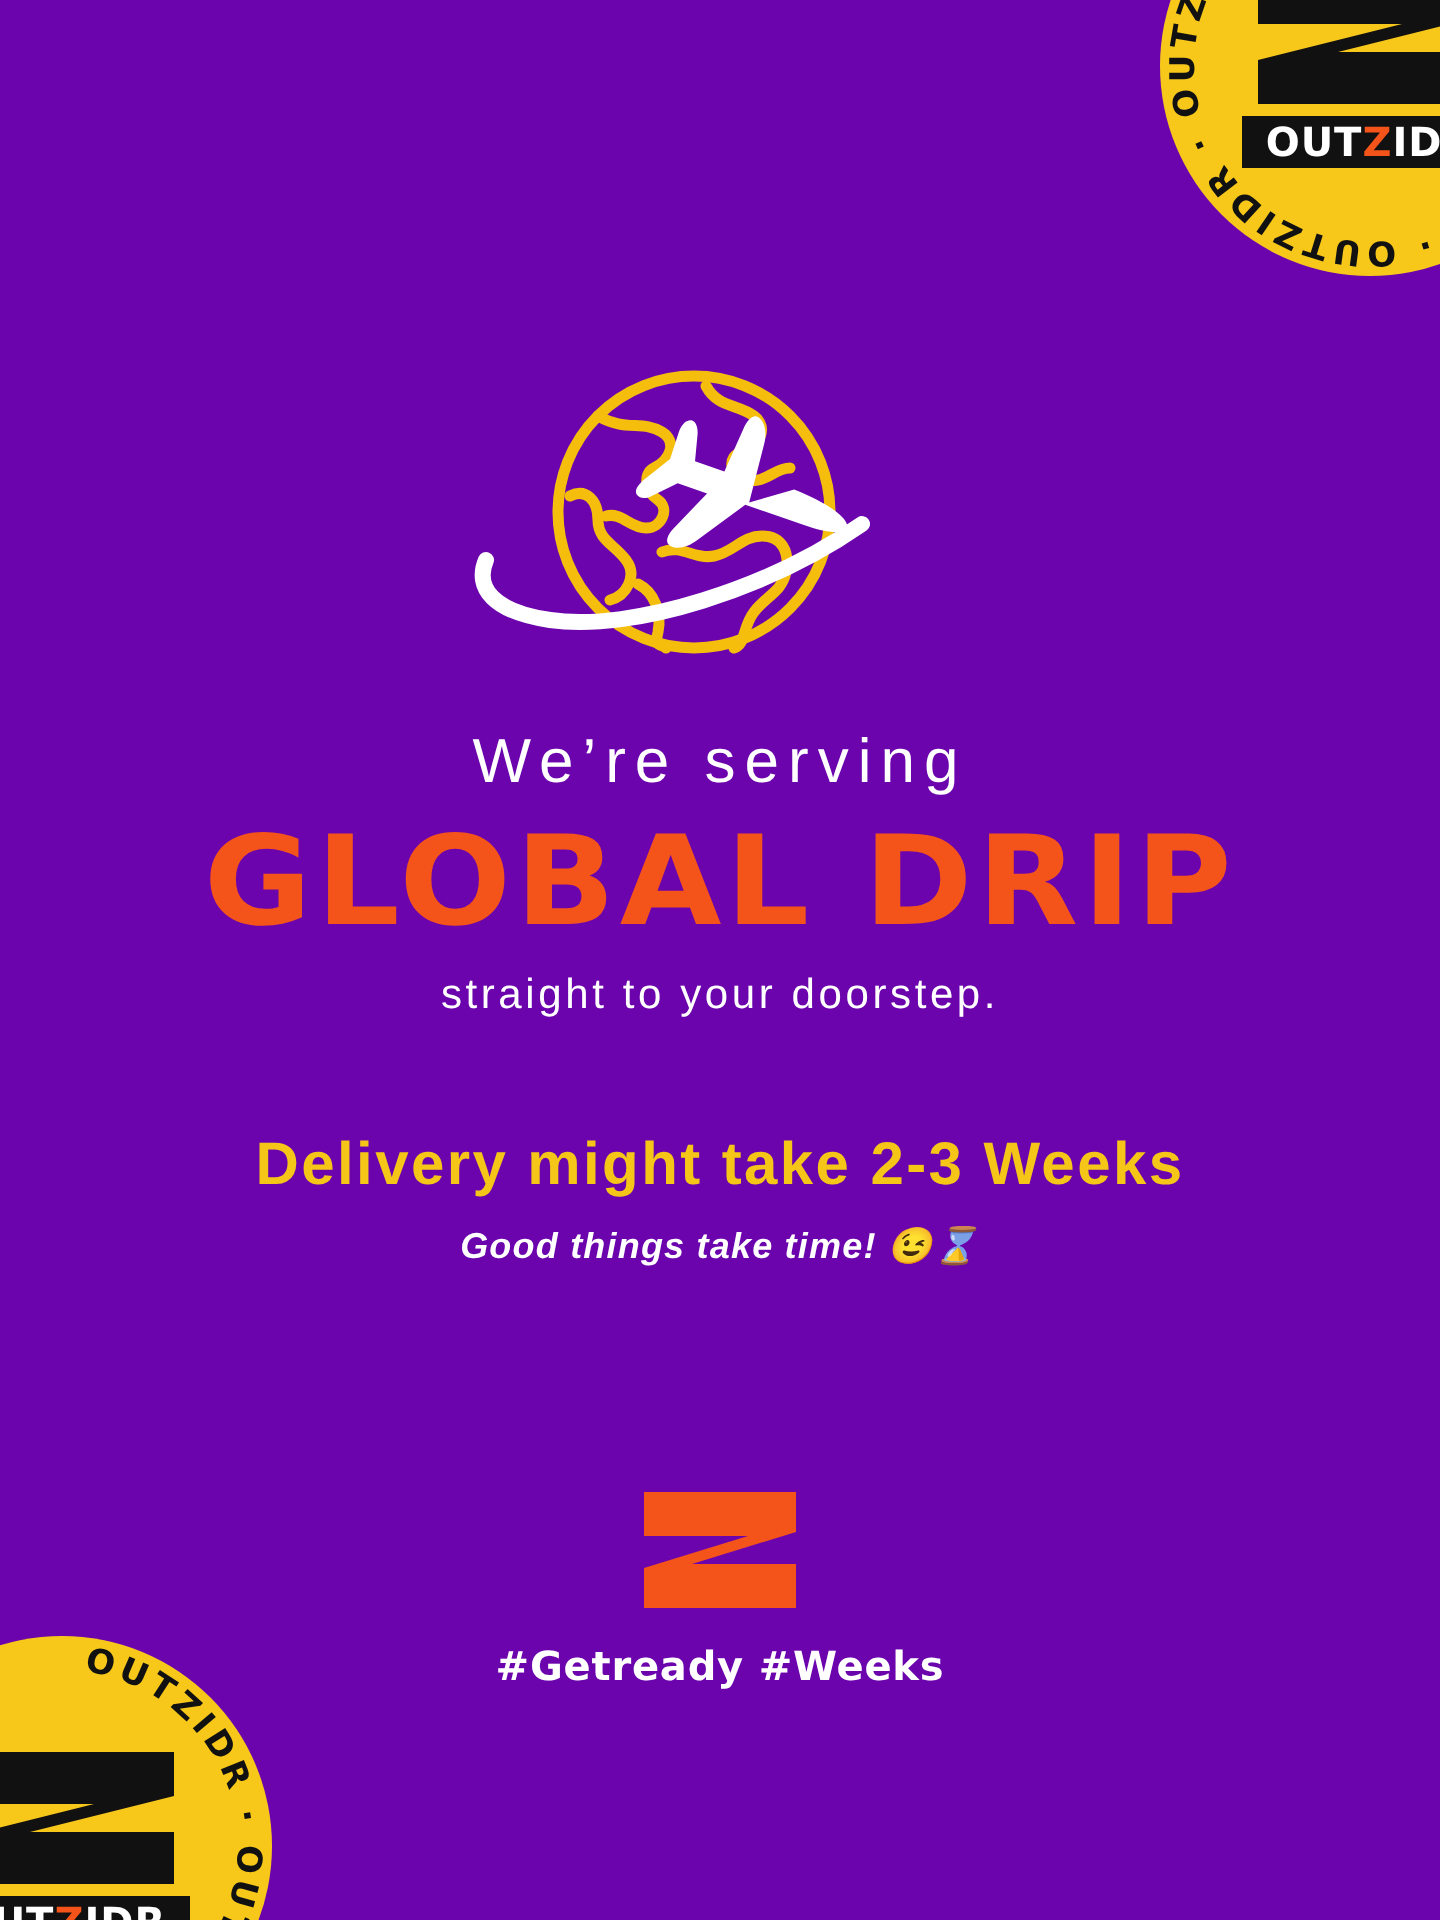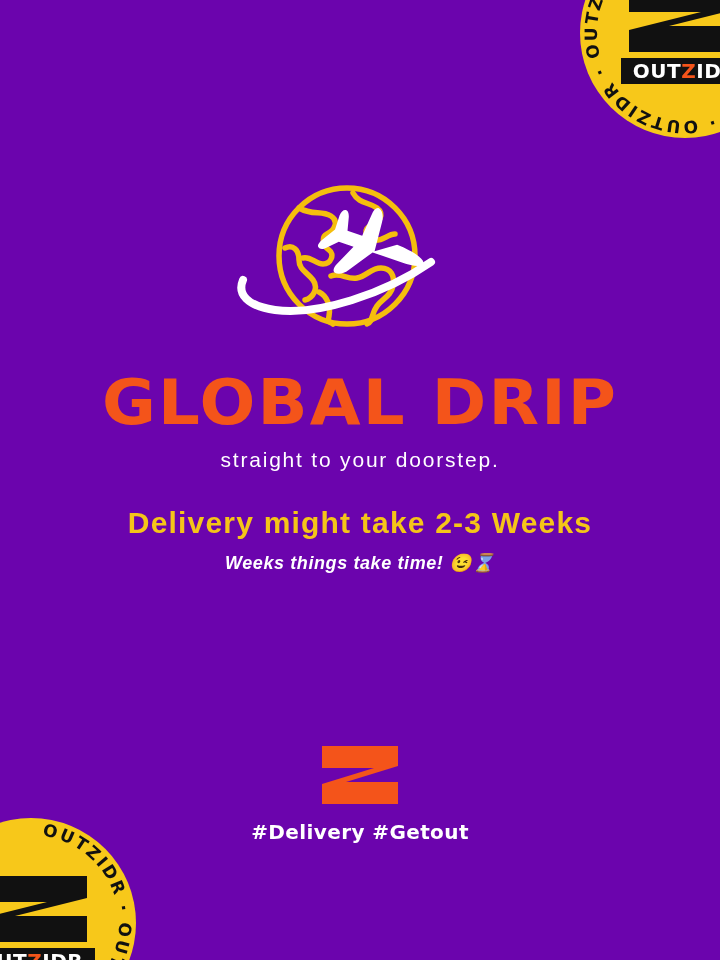--- a/index.html
+++ b/index.html
@@ -112,21 +112,21 @@
     letter-spacing: 1.8px;
     line-height: 40px;
     font-weight: 400;
   }
   .line-delivery {
     color: #f5c518;
     font-size: 30px;
     line-height: 38px;
     font-weight: 700;
     letter-spacing: 1.2px;
-    margin-top: 24px;
+    margin-top: 46px;
   }
   .line-note {
     color: #ffffff;
     font-size: 18px;
     line-height: 26px;
     font-weight: 700;
     font-style: italic;
     letter-spacing: 0.6px;
     margin-top: 8px;
   }
@@ -206,28 +206,29 @@
       <path d="M8,104 C2,118 12,130 40,134 C82,140 150,118 196,86" fill="none" stroke="#FFFFFF" stroke-width="8" stroke-linecap="round"></path>
       <g transform="translate(128,12) rotate(34)" fill="#FFFFFF">
         <path d="M60,28 C74,25 88,24 92,28 C95,32 86,37 74,40 L44,48 L34,76 C32,82 28,86 24,86 C21,86 20,82 21,77
                  L25,54 L10,58 L3,70 C1,74 -2,75 -4,74 C-6,73 -6,70 -5,66 L0,50 L-4,36 C-5,32 -4,29 -2,28
                  C0,27 3,29 5,33 L11,44 L26,40 L22,17 C21,12 22,8 25,8 C29,8 33,12 35,18 L45,46 L60,28 Z"></path>
       </g>
     </svg>
   </div>
 
   <div class="copy">
+    <div class="line-kicker">We’re serving</div>
     <div class="line-headline">GLOBAL DRIP</div>
     <div class="line-sub">straight to your doorstep.</div>
     <div class="line-delivery">Delivery might take 2-3 Weeks</div>
-    <div class="line-note">Weeks things take time! 😉⌛</div>
+    <div class="line-note">Good things take time! 😉⌛</div>
   </div>
 
   <div class="footer">
     <span class="footer-mark">
       <svg width="80" height="62" viewBox="0 0 80 62">
         <polygon points="2,2 78,2 78,22 26,38 78,38 78,60 2,60 2,40 54,24 2,24" fill="#F4541A"></polygon>
       </svg>
     </span>
-    <div class="footer-tag">#Delivery #Getout</div>
+    <div class="footer-tag">#Getready #Weeks</div>
   </div>
 
 </div>
 
 </body></html>

